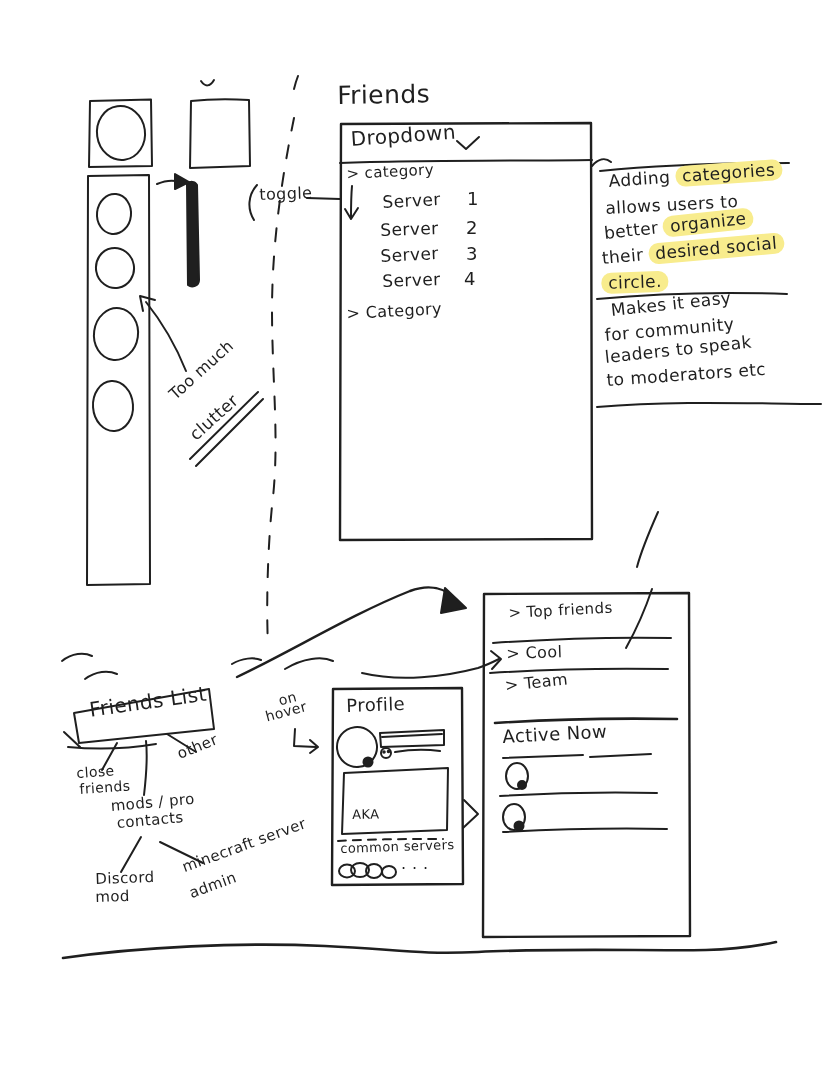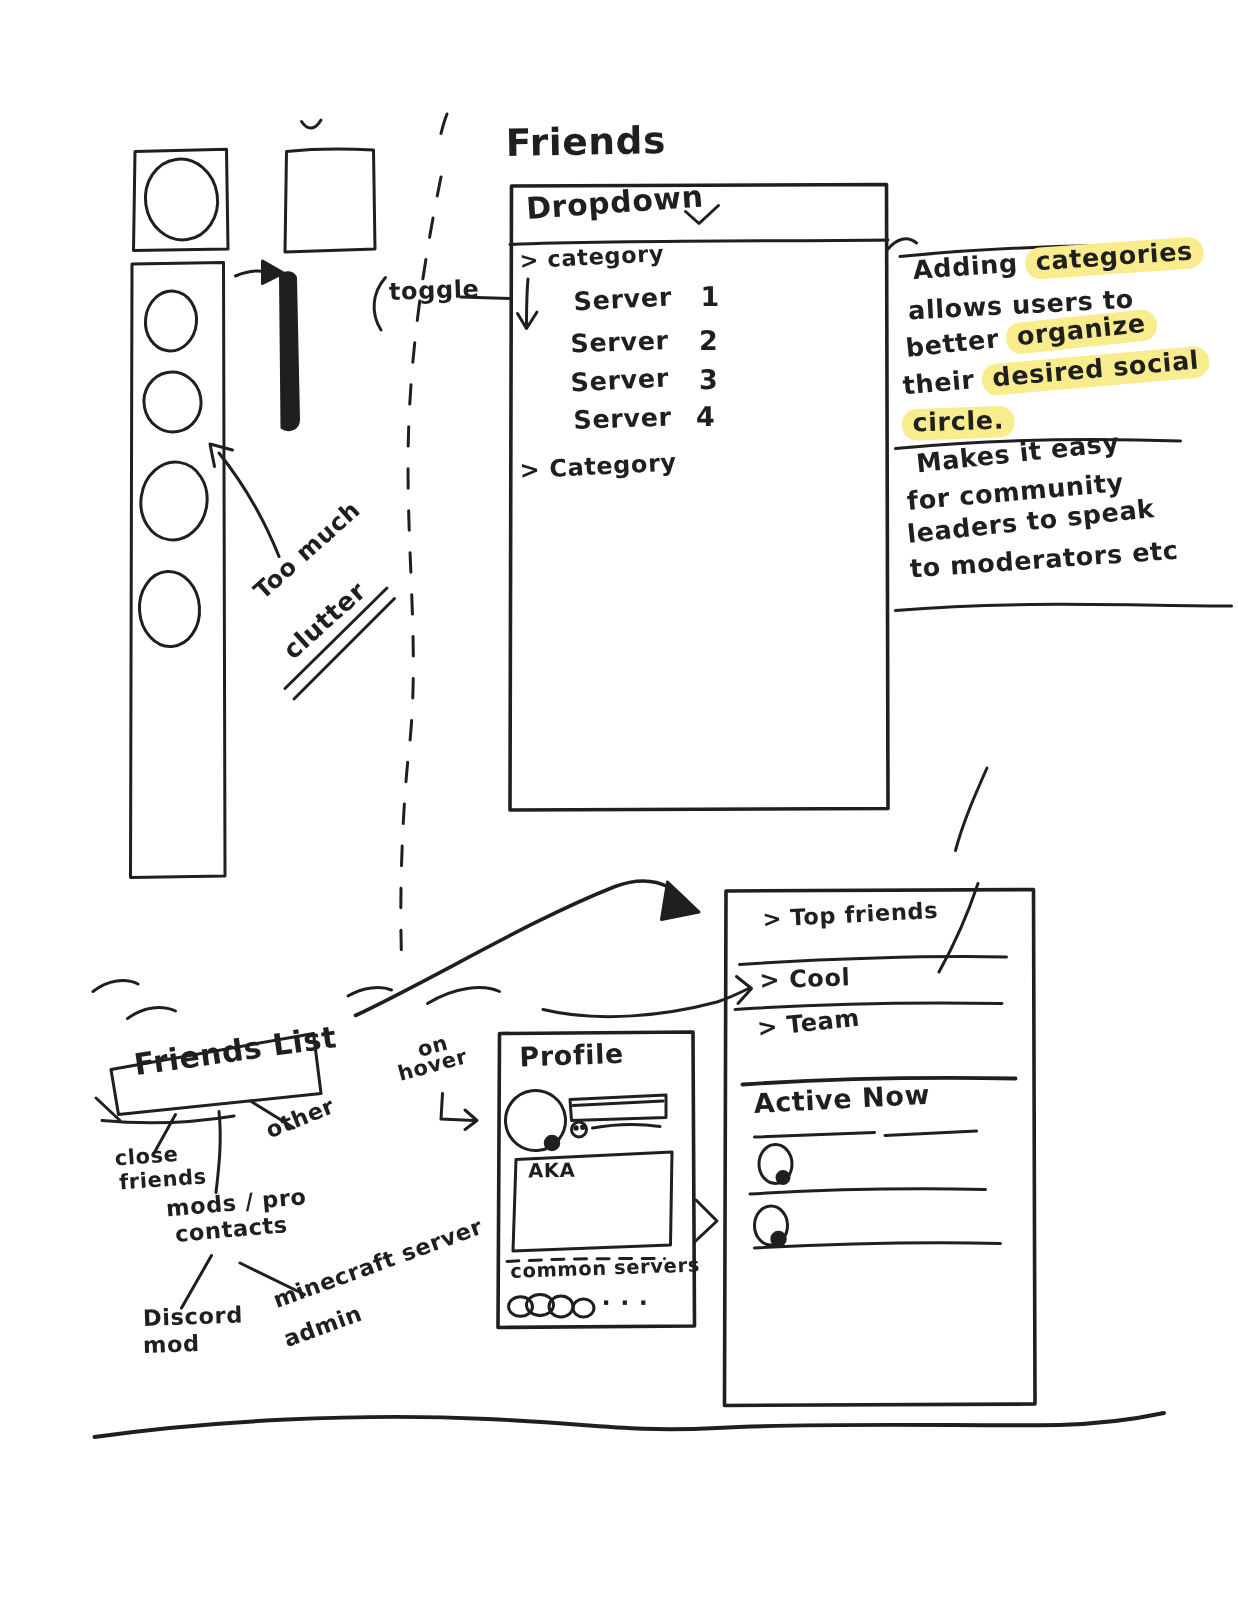--- a/index.html
+++ b/index.html
@@ -1,17 +1,17 @@
 <!DOCTYPE html>
 <html><head>
 <meta charset="utf-8">
 <style>
   html,body{margin:0;padding:0;background:#fff;}
   #sketch{position:relative;width:825px;height:1080px;background:#ffffff;overflow:hidden;
-          font-family:"DejaVu Sans",sans-serif;color:#1f1f1f;font-weight:bold;}
+          font-family:"DejaVu Sans",sans-serif;color:#1f1f1f;}
   #strokes{position:absolute;left:0;top:0;}
   .t{position:absolute;white-space:nowrap;transform-origin:left top;letter-spacing:.4px;line-height:1.1;}
   .hl{background:#f8ec8d;border-radius:10px;padding:1px 7px;margin-left:5px;}
   .hl.solo{margin-left:0;}
   .noteline span{display:inline-block;}
 </style>
 </head>
 <body>
 
 <div id="sketch">
@@ -156,21 +156,21 @@
   <span class="t" style="left:79px;top:782px;font-size:14px;transform:rotate(-4deg)">friends</span>
   <span class="t" style="left:175px;top:747px;font-size:15px;transform:rotate(-22deg)">other</span>
   <span class="t" style="left:110px;top:798px;font-size:15px;transform:rotate(-5deg)">mods / pro</span>
   <span class="t" style="left:116px;top:815px;font-size:15px;transform:rotate(-5deg)">contacts</span>
   <span class="t" style="left:95px;top:871px;font-size:15px;transform:rotate(-2deg)">Discord</span>
   <span class="t" style="left:95px;top:889px;font-size:15px;transform:rotate(-2deg)">mod</span>
   <span class="t" style="left:180px;top:860px;font-size:15px;transform:rotate(-20deg)">minecraft server</span>
   <span class="t" style="left:187px;top:886px;font-size:15px;transform:rotate(-20deg)">admin</span>
 
   <span class="t" style="left:346px;top:696px;font-size:18px;transform:rotate(-2deg)">Profile</span>
-  <span class="t" style="left:352px;top:775px;font-size:13px;transform:rotate(-1deg)">AKA</span>
+  <span class="t" style="left:352px;top:808px;font-size:13px;transform:rotate(-1deg)">AKA</span>
   <span class="t" style="left:340px;top:842px;font-size:13px;transform:rotate(-2deg)">common servers</span>
   <span class="t" style="left:401px;top:860px;font-size:16px">· · ·</span>
 
   <span class="t" style="left:508px;top:605px;font-size:15px;transform:rotate(-3deg)">&gt; Top friends</span>
   <span class="t" style="left:506px;top:645px;font-size:16px;transform:rotate(-2deg)">&gt; Cool</span>
   <span class="t" style="left:504px;top:677px;font-size:16px;transform:rotate(-6deg)">&gt; Team</span>
   <span class="t" style="left:502px;top:727px;font-size:18px;transform:rotate(-3deg)">Active Now</span>
 
 </div>
 

